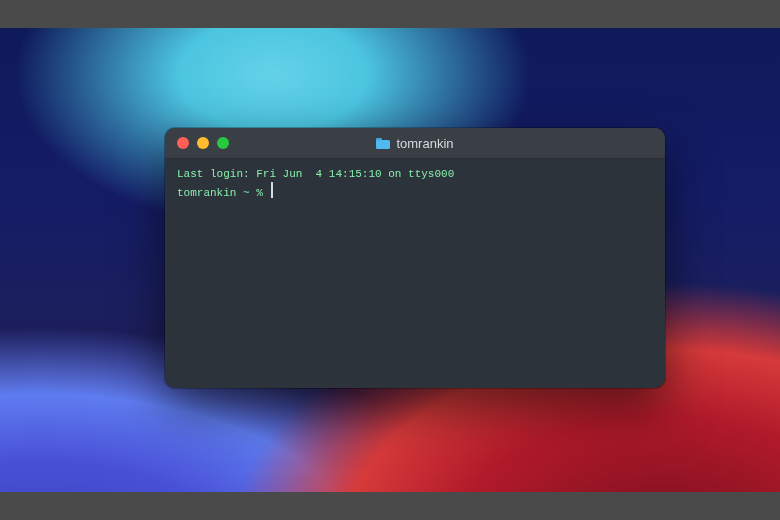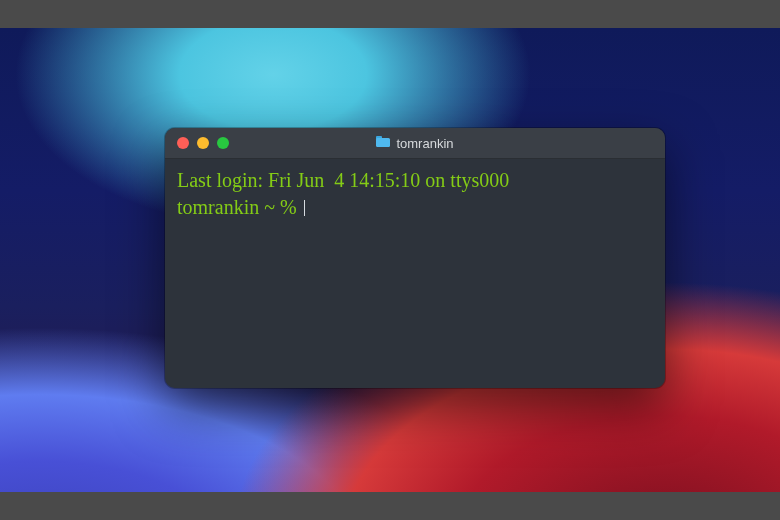--- a/index.html
+++ b/index.html
@@ -74,20 +74,21 @@
   }
   .tl.close   { background: #ff5f57; }
   .tl.min     { background: #febc2e; }
   .tl.zoom    { background: #28c840; }
   .title-center {
     position: absolute;
     left: 0;
     right: 0;
     display: flex;
     justify-content: center;
+    align-items: center;
     pointer-events: none;
     gap: 6px;
   }
   .folder-icon {
     width: 14px;
     height: 11px;
     position: relative;
   }
   .folder-icon .tab {
     position: absolute;
@@ -108,24 +109,24 @@
     border-radius: 1.5px;
   }
   .title-text {
     color: #d6d9dc;
     font-size: 13px;
     font-weight: 500;
   }
   .terminal-body {
     flex: 1;
     padding: 8px 12px;
-    font-family: Liberation Serif, serif;
-    font-size: 20px;
+    font-family: Liberation Mono, monospace;
+    font-size: 11px;
     line-height: 1.35;
-    color: #84cc16;
+    color: #86efac;
     white-space: pre;
     position: relative;
   }
   .prompt-line {
     display: inline;
   }
   .cursor {
     display: inline-block;
     width: 1.5px;
     height: 16px;

